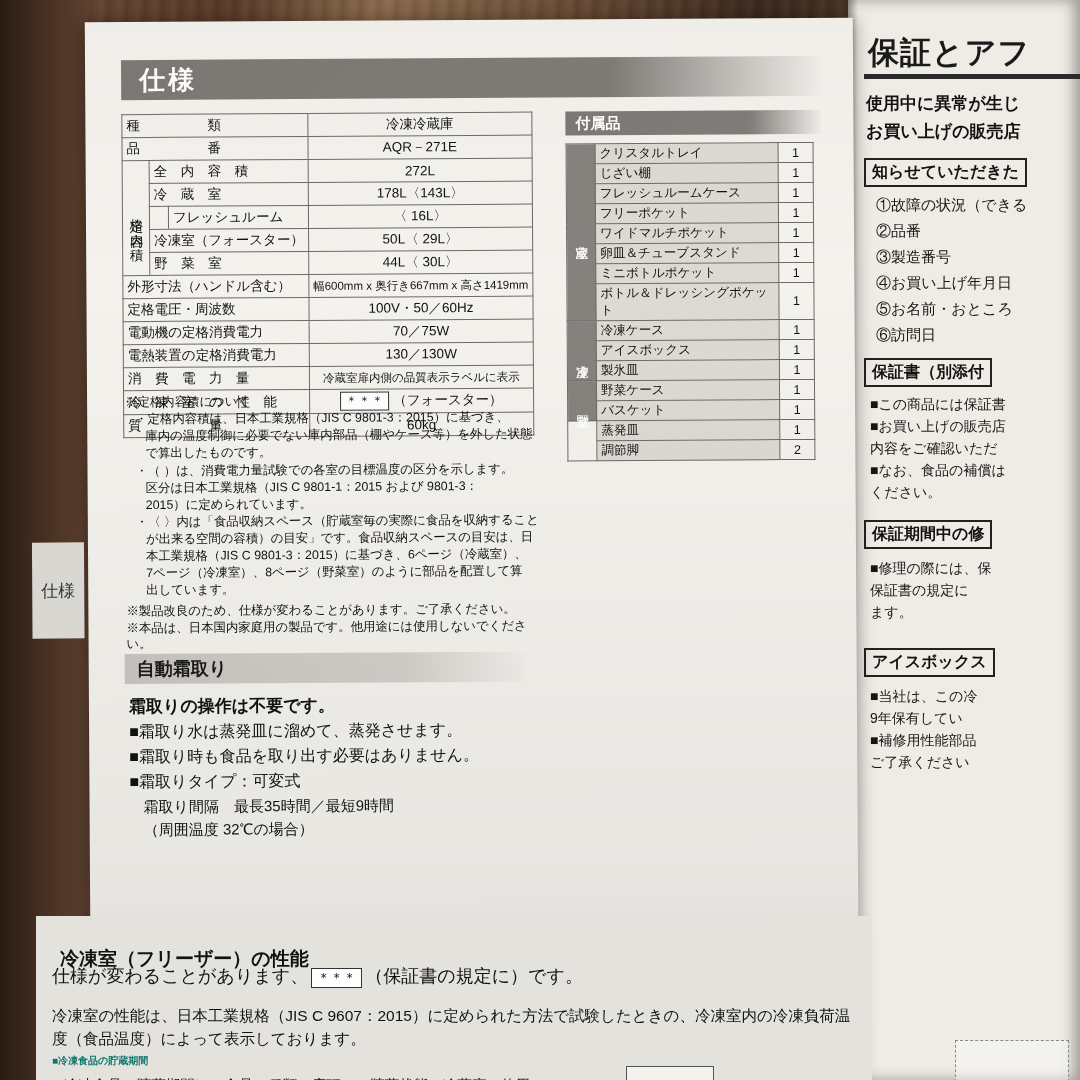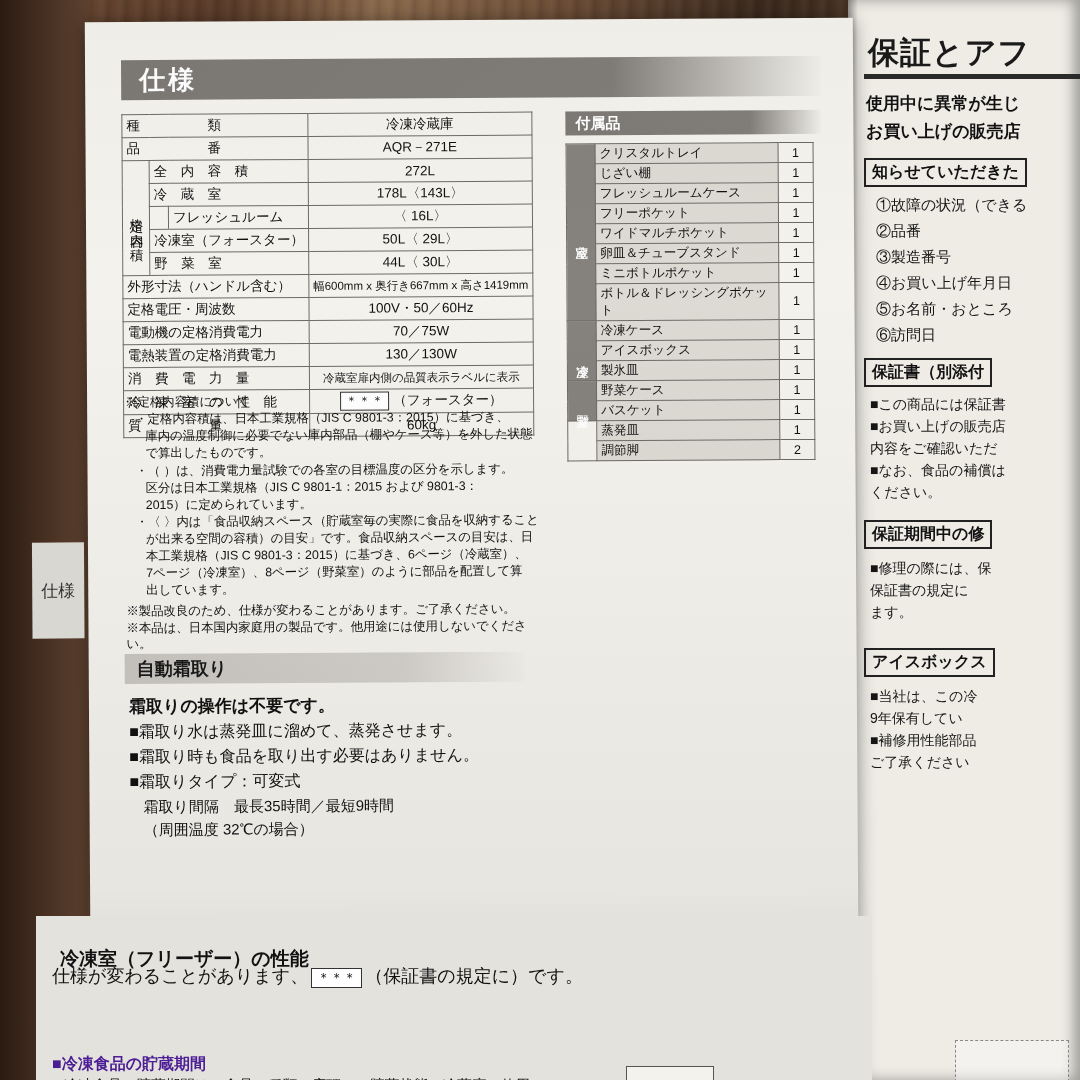--- a/index.html
+++ b/index.html
@@ -127,21 +127,21 @@
   .def-body .sm{font-size:15px;padding-left:14px;}
 
   
   .frz{
     position:absolute;left:36px;top:916px;width:836px;height:170px;
     background:#e4e2dd;
   }
   .frz .t1{position:absolute;left:16px;top:30px;font-size:19px;font-weight:bold;color:#111;margin-left:8px;}
   .frz .t2{position:absolute;left:16px;top:48px;font-size:18px;color:#111;}
   .frz .t3{position:absolute;left:16px;top:88px;font-size:15.5px;line-height:1.5;color:#111;width:800px;}
-  .frz .t4{position:absolute;left:16px;top:138px;font-size:16px;font-weight:bold;color:#4c1d95;}
+  .frz .t4{position:absolute;left:16px;top:138px;font-size:10px;font-weight:bold;color:#0f766e;}
   .frz .t5{position:absolute;left:28px;top:160px;font-size:14.5px;color:#111;}
   .frz .minibox{position:absolute;left:590px;top:150px;width:86px;height:30px;border:1px solid #555;background:#f4f2ed;}
   .frz-star{
     display:inline-block;border:1px solid #333;background:#fff;padding:0 5px;font-size:13px;margin:0 3px;
   }
   .dash-box{
     position:absolute;left:955px;top:1040px;width:112px;height:40px;
     border:1px dashed #888;background:rgba(255,255,255,0.35);
   }
 </style>
@@ -369,18 +369,19 @@
     <div class="sm">（周囲温度 32℃の場合）</div>
   </div>
   <div class="shade"></div>
 </div>
 
 <div class="frz">
   <div class="t1">冷凍室（フリーザー）の性能</div>
   <div class="t2">
     <span>仕様が変わることがあります、</span><span class="frz-star">＊＊＊</span><span>（保証書の規定に）です。</span>
   </div>
+  <div class="t3">冷凍室の性能は、日本工業規格（JIS C 9607：2015）に定められた方法で試験したときの、冷凍室内の冷凍負荷温度（食品温度）によって表示しております。</div>
   <div class="t4">■冷凍食品の貯蔵期間</div>
   <div class="t5">冷凍食品の貯蔵期間は、食品の種類、店頭での貯蔵状態、冷蔵庫の使用</div>
   <div class="minibox"></div>
 </div>
 
 <div class="dash-box"></div>
 
 </body></html>

